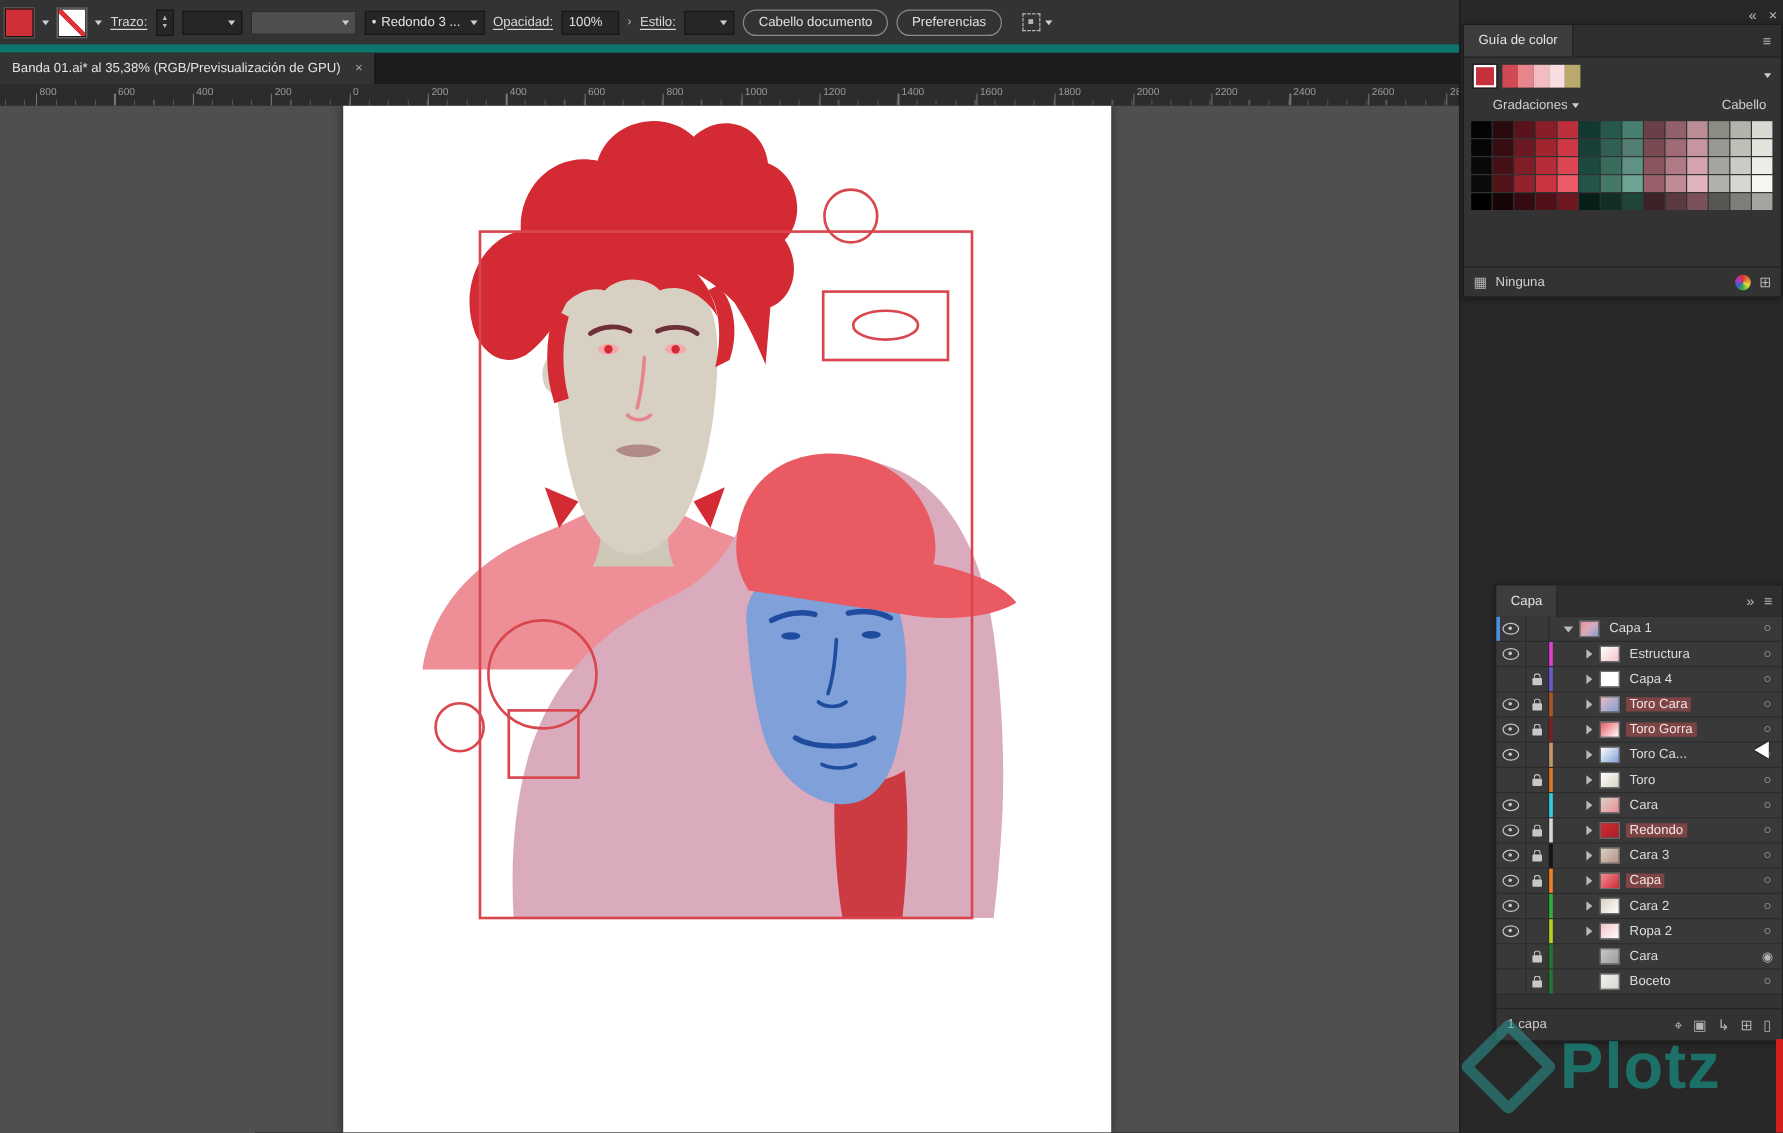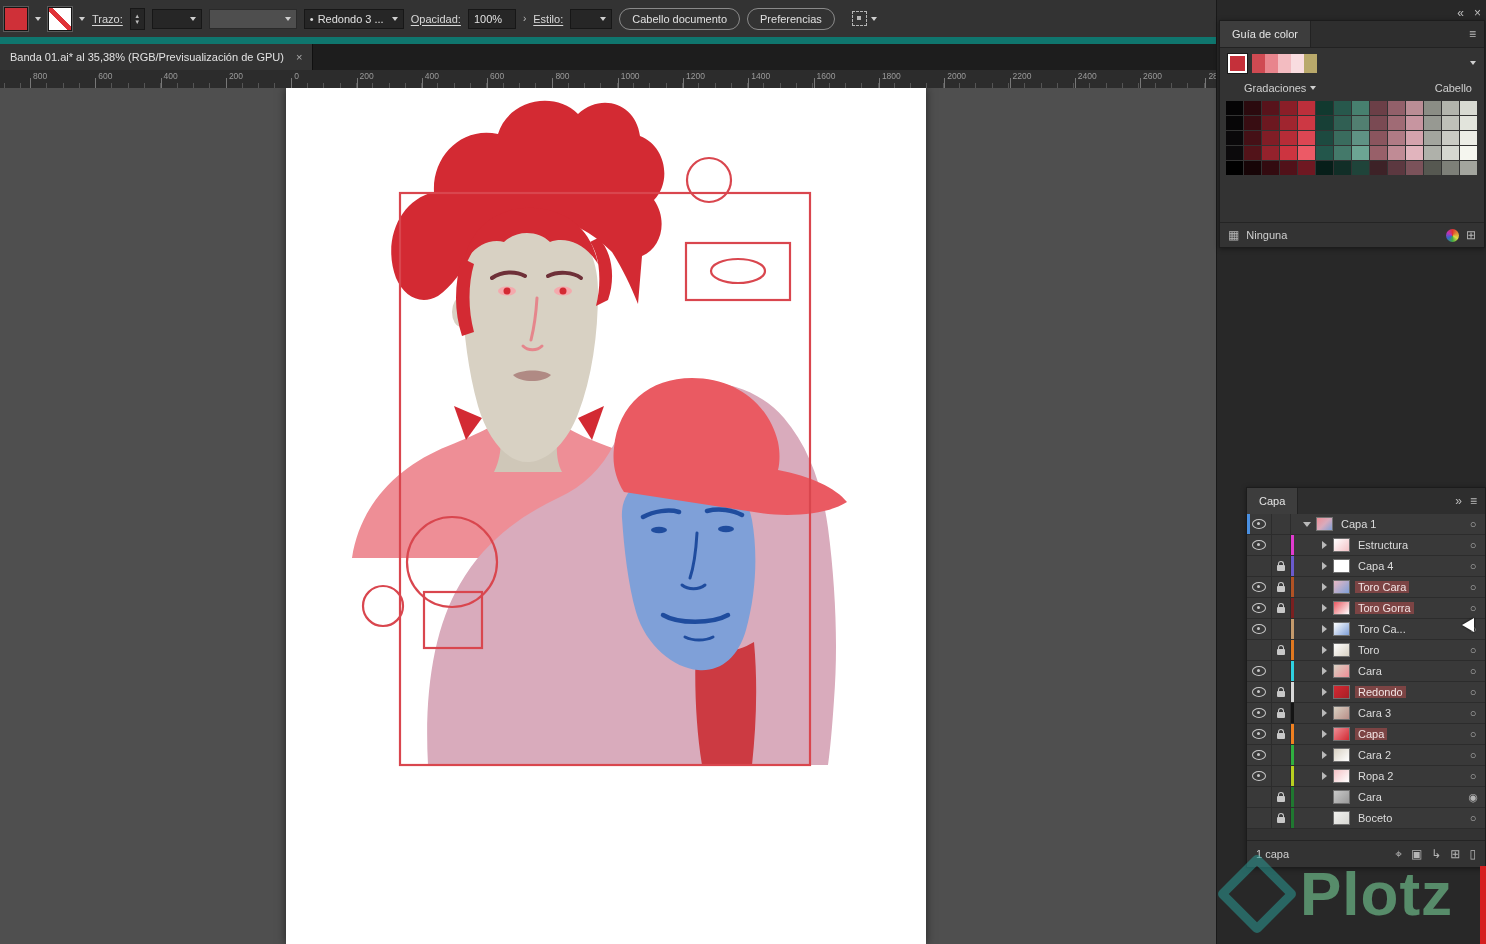--- a/index.html
+++ b/index.html
@@ -110,21 +110,21 @@
                  display:flex;align-items:center;padding:0 9px;color:#cfcfcf;}
   .lf-spacer{flex:1}
   .footer-icons{display:flex;gap:9px;}
   .ficon{color:#b5b5b5;font-size:12px;}
 
   
   .watermark{position:absolute;left:1218px;top:858px;display:flex;align-items:center;gap:14px;
              opacity:.5;z-index:50;pointer-events:none;}
   .wm-diamond{width:40px;height:40px;border:9px solid #2aa49e;transform:rotate(45deg);border-radius:5px;
               display:inline-block;margin-left:10px;}
-  .wm-text{font-size:62px;font-weight:bold;color:#86efac;letter-spacing:1px;}
+  .wm-text{font-size:54px;font-weight:bold;color:#14b8a6;letter-spacing:1px;}
   .edge-strip{position:absolute;left:1480px;top:866px;width:6px;height:78px;background:#d51f1f;z-index:60;}
   .cursor{position:absolute;left:1462px;top:618px;width:0;height:0;z-index:70;
           border-top:7px solid transparent;border-bottom:7px solid transparent;border-right:12px solid #fff;
           filter:drop-shadow(0 0 1px #000);}
 </style>
 </head>
 <body>
 
 <div class="app">
 

